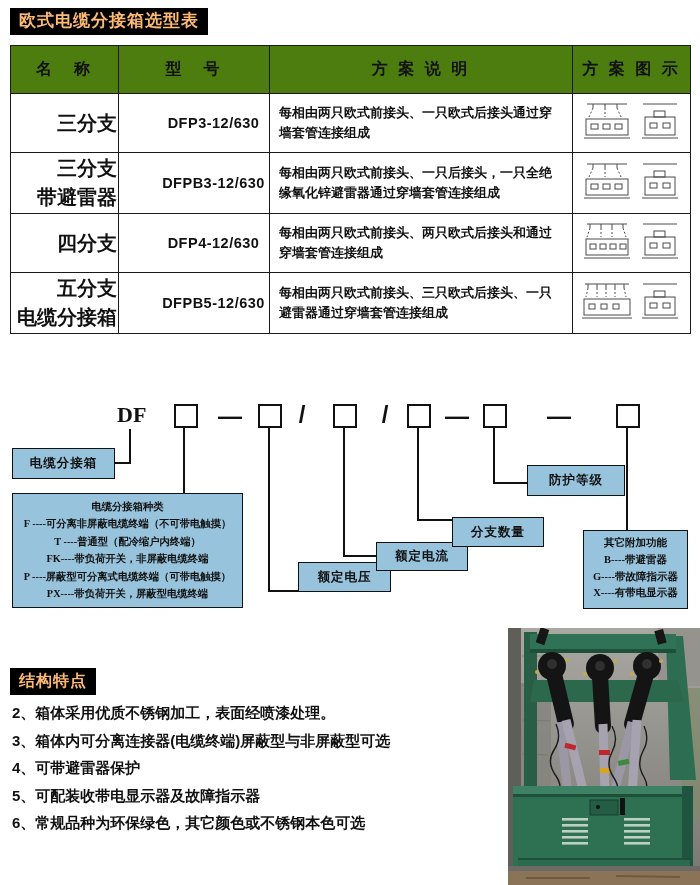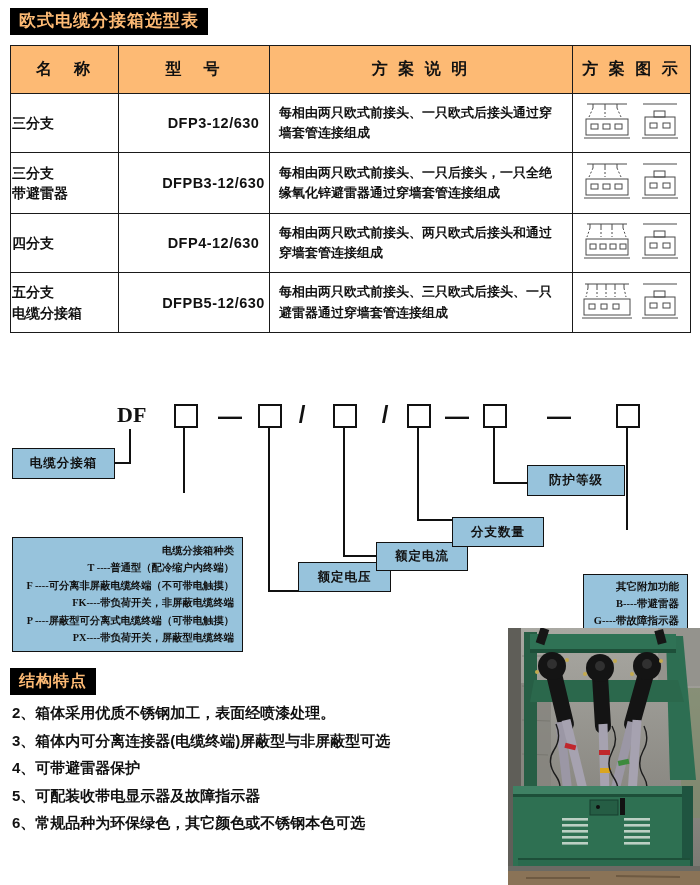--- a/index.html
+++ b/index.html
@@ -6,40 +6,40 @@
   .page{position:relative;width:700px;height:885px;background:#ffffff;overflow:hidden;
         font-family:"Liberation Sans","DejaVu Sans",sans-serif;color:#111;}
 
   
   .black-title{position:absolute;background:#000;color:#fdba74;font-weight:bold;
     font-size:17px;line-height:24px;padding:1px 9px 2px;letter-spacing:1px;white-space:nowrap;}
 
   
   table.sel{position:absolute;left:10px;top:45px;border-collapse:collapse;table-layout:fixed;}
   table.sel th,table.sel td{border:1.6px solid #1a1a1a;box-sizing:border-box;}
-  table.sel th{background:#fdba74;height:48px;font-size:16px;font-weight:bold;letter-spacing:3px;}
-  td.c-name{width:108px;text-align:left;font-size:14px;font-weight:bold;white-space:pre-line;line-height:1.45;}
+  table.sel th{background:#4d7c0f;height:48px;font-size:16px;font-weight:bold;letter-spacing:3px;}
+  td.c-name{width:108px;text-align:right;font-size:20px;font-weight:bold;white-space:pre-line;line-height:1.45;}
   td.c-model{width:151px;text-align:center;font-size:14.5px;font-weight:bold;letter-spacing:.5px;padding-left:40px;}
   td.c-desc{width:303px;font-size:13px;font-weight:bold;padding:5px 9px;line-height:1.55;text-align:left;}
   td.c-scheme{width:118px;text-align:center;vertical-align:middle;padding:2px;}
 
   
   .diagram{position:absolute;left:0;top:395px;width:700px;height:215px;}
   .diagram .df{position:absolute;font-family:"Liberation Serif","DejaVu Serif",serif;
     font-size:22px;font-weight:bold;line-height:24px;}
   .mbox{position:absolute;width:20px;height:20px;border:2px solid #111;background:#fff;}
   .sep{position:absolute;font-size:24px;font-weight:bold;line-height:24px;width:30px;text-align:center;}
   .vline,.hline{position:absolute;background:#111;}
   .vline{width:2px;} .hline{height:2px;}
   .lbl{position:absolute;background:#97c3dc;border:1.6px solid #111;box-sizing:border-box;
     display:flex;align-items:center;justify-content:center;
     font-family:"Liberation Serif","DejaVu Serif",serif;font-size:12.5px;font-weight:bold;letter-spacing:1px;}
   .lbl-block{position:absolute;background:#97c3dc;border:1.6px solid #111;box-sizing:border-box;
     font-family:"Liberation Serif","DejaVu Serif",serif;font-weight:bold;
-    padding:4px 8px;text-align:right;margin-top:44px;}
+    padding:4px 8px;text-align:center;}
   .lbl-block .ln{white-space:nowrap;}
   .type-list{font-size:10.3px;line-height:17.4px;}
   .extra-list{font-size:10.5px;line-height:16.8px;}
 
   
   .features{position:absolute;left:12px;top:705px;width:488px;list-style:none;margin:0;padding:0;}
   .features li{font-size:15px;font-weight:bold;line-height:16px;margin-bottom:11.5px;white-space:nowrap;}
 
   
   .photo{position:absolute;left:508px;top:628px;width:192px;height:257px;}
@@ -194,22 +194,22 @@
     <div class="vline" style="left:417px;top:33px;height:93px;"></div>
     <div class="hline" style="left:417px;top:124px;width:36px;"></div>
     <div class="vline" style="left:493px;top:33px;height:56px;"></div>
     <div class="hline" style="left:493px;top:87px;width:35px;"></div>
     <div class="vline" style="left:626px;top:33px;height:102px;"></div>
 
     <div class="lbl" style="left:12px;top:53px;width:103px;height:31px;">电缆分接箱</div>
 
     <div class="lbl-block type-list" style="left:12px;top:98px;width:231px;height:115px;">
       <div class="ln">电缆分接箱种类</div>
+      <div class="ln">F ----可分离非屏蔽电缆终端（不可带电触摸）</div>
       <div class="ln">T ----普通型（配冷缩户内终端）</div>
-      <div class="ln">F ----可分离非屏蔽电缆终端（不可带电触摸）</div>
       <div class="ln">FK----带负荷开关，非屏蔽电缆终端</div>
       <div class="ln">P ----屏蔽型可分离式电缆终端（可带电触摸）</div>
       <div class="ln">PX----带负荷开关，屏蔽型电缆终端</div>
     </div>
 
     <div class="lbl" style="left:298px;top:167px;width:93px;height:30px;">额定电压</div>
     <div class="lbl" style="left:376px;top:147px;width:92px;height:29px;">额定电流</div>
     <div class="lbl" style="left:452px;top:122px;width:92px;height:30px;">分支数量</div>
     <div class="lbl" style="left:527px;top:70px;width:98px;height:31px;">防护等级</div>
 

